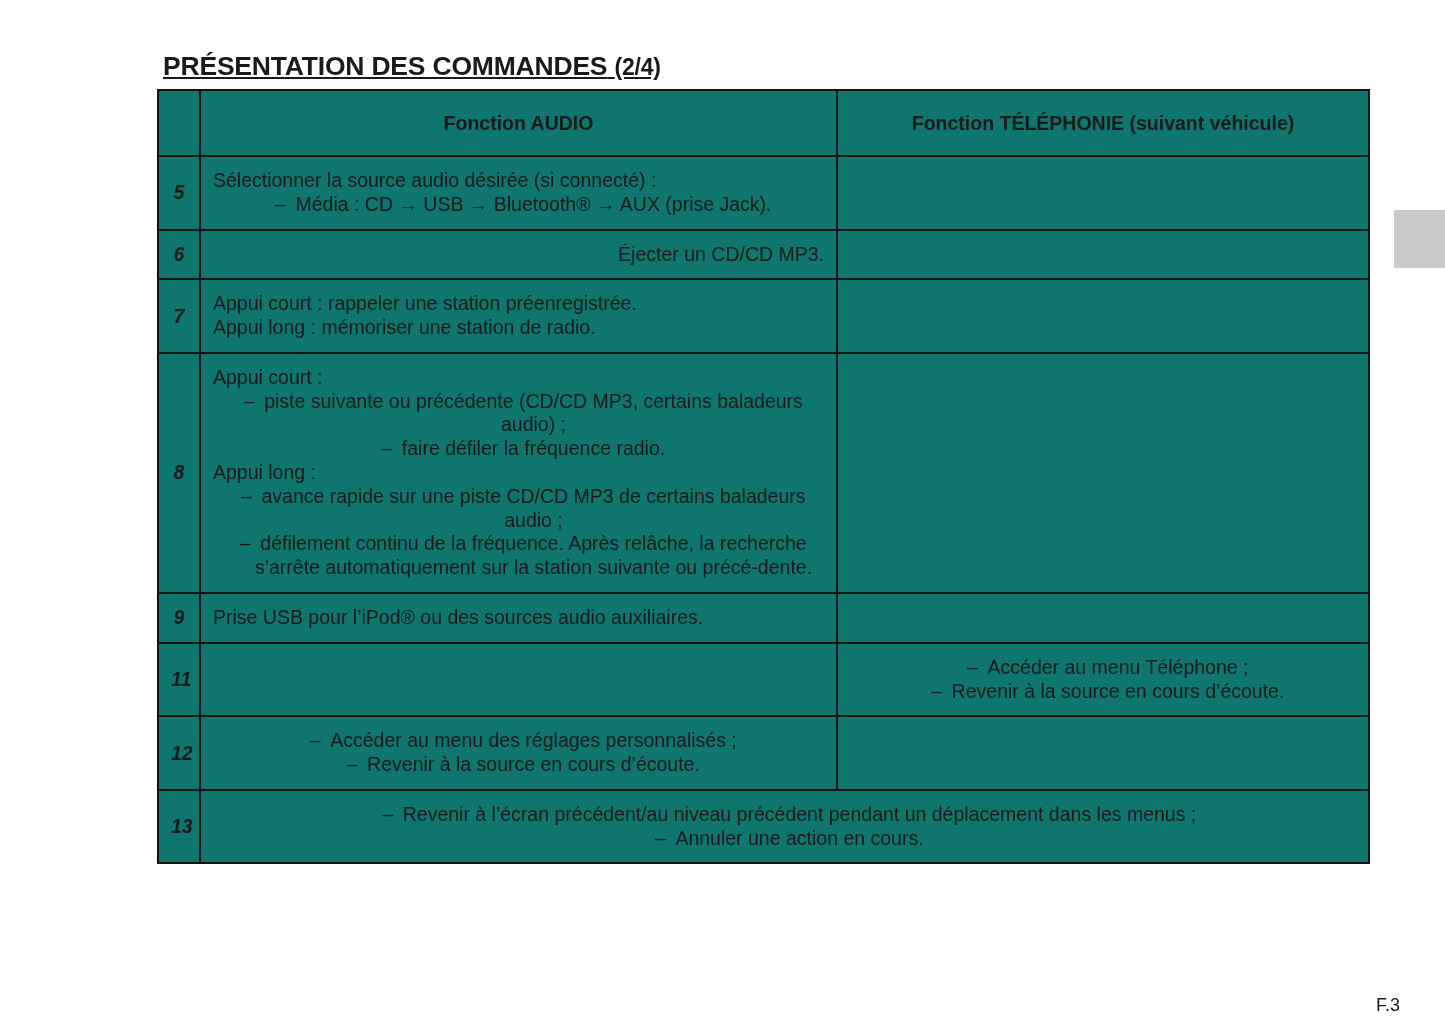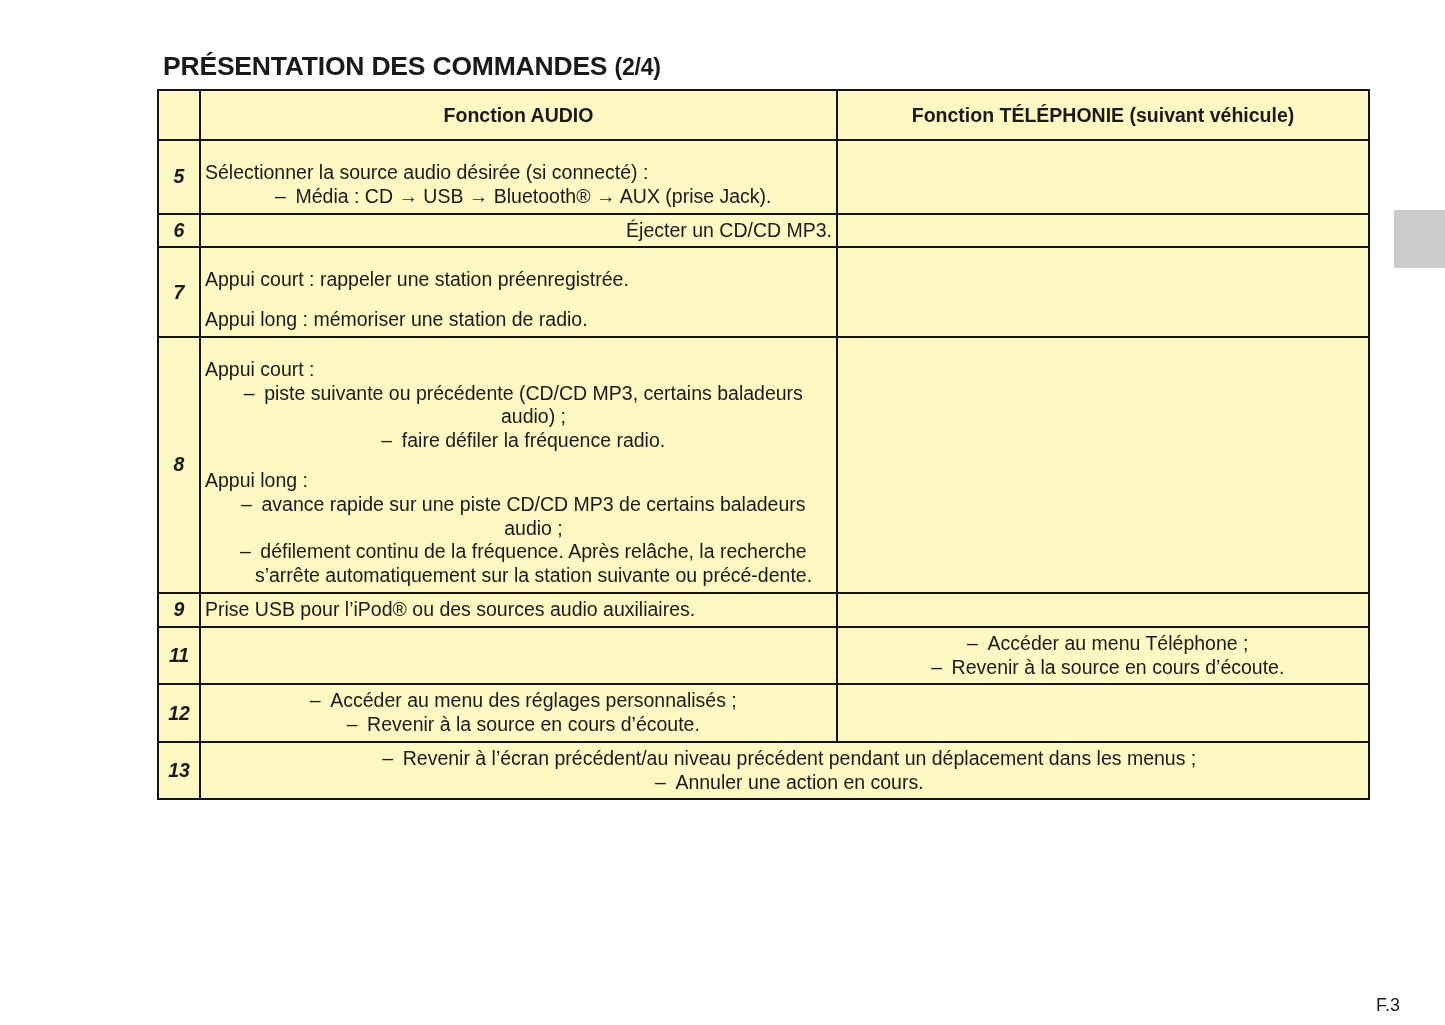--- a/index.html
+++ b/index.html
@@ -28,40 +28,41 @@
 
   
   .page-title {
     position: absolute;
     left: 163px;
     top: 33px;
     font-size: 26.5px;
     font-weight: bold;
     letter-spacing: -0.2px;
     white-space: nowrap;
+    text-decoration: underline;
   }
   .page-title .frac {
     font-size: 23px;
     font-weight: bold;
   }
 
   
   .cmd-table {
     position: absolute;
     left: 157px;
     top: 89px;
     width: 1213px;
     border-collapse: collapse;
     table-layout: fixed;
   }
   .cmd-table td, .cmd-table th {
     border: 2.2px solid #141414;
     vertical-align: middle;
-    padding: 4px;
-    background: #fef9c3;
+    padding: 12px;
+    background: #0f766e;
   }
   .col-num   { width: 42px;  }
   .col-audio { width: 637px; }
   .col-tel   { width: 532px; }
 
   .hdr {
     text-align: center;
     font-size: 19.5px;
     font-weight: bold;
     height: 40px;
@@ -93,21 +94,21 @@
     display: block;
     padding-left: 30px;
     text-indent: -30px;
     text-align: center;
   }
   .dl .li .d {
     display: inline-block;
     width: 30px;
     text-indent: 0;
   }
-  .plain { display: block; margin-top: 16px; }
+  .plain { display: block; }
 
   
   .folio {
     position: absolute;
     right: 45px;
     top: 995px;
     font-size: 18px;
     text-align: center;
   }
 </style>

